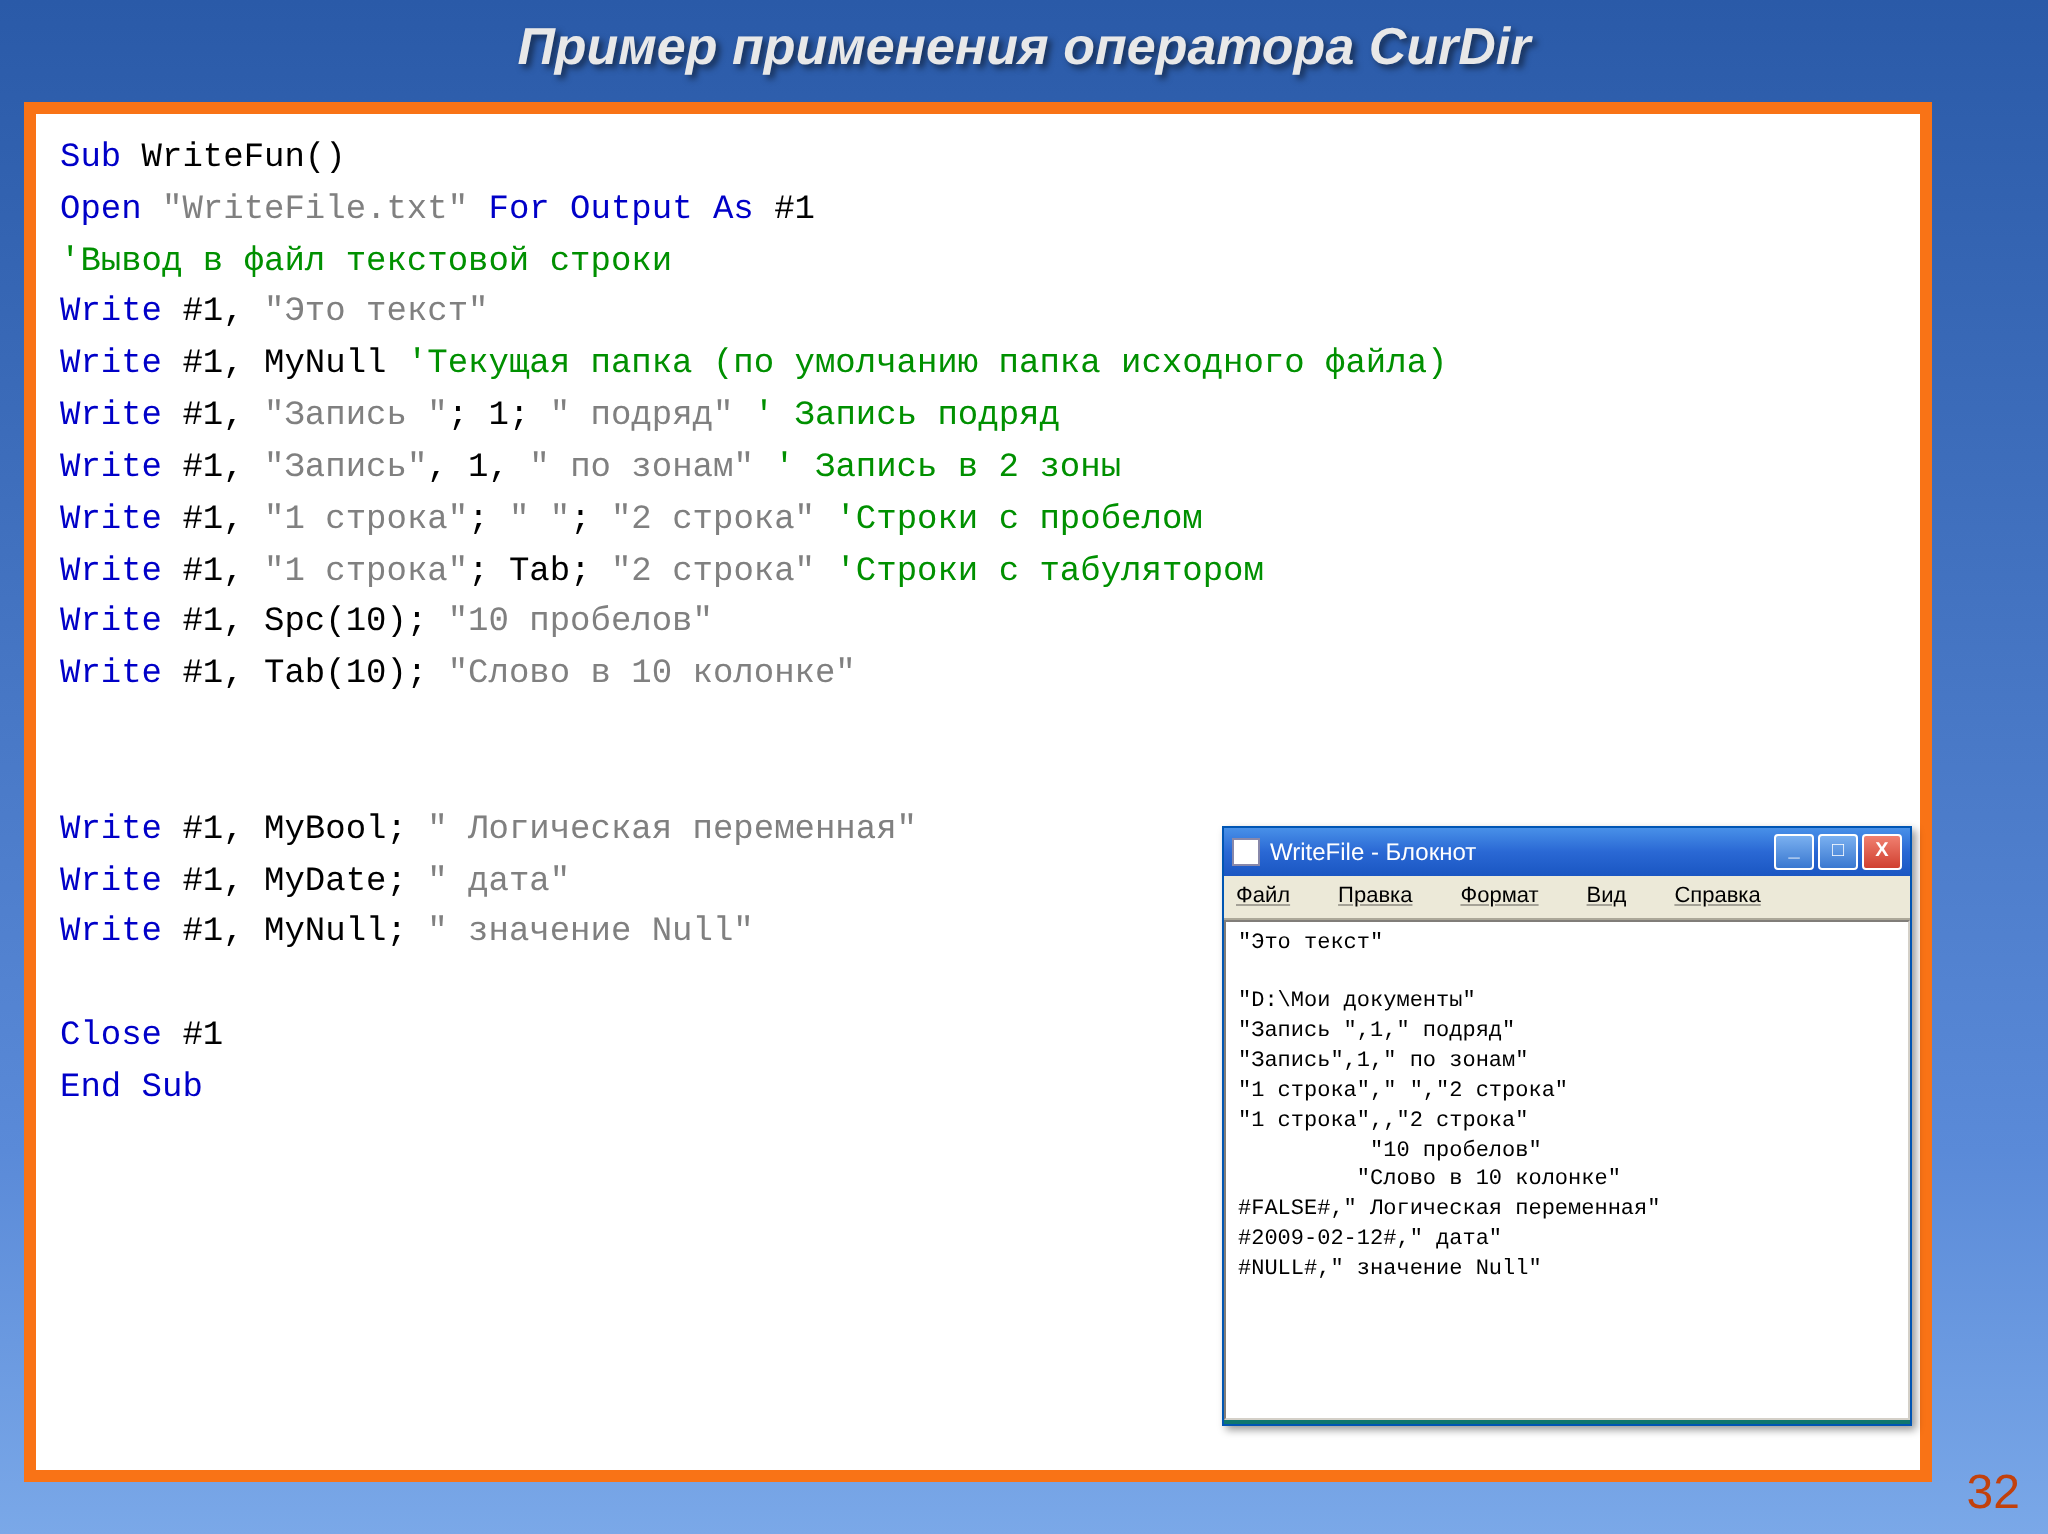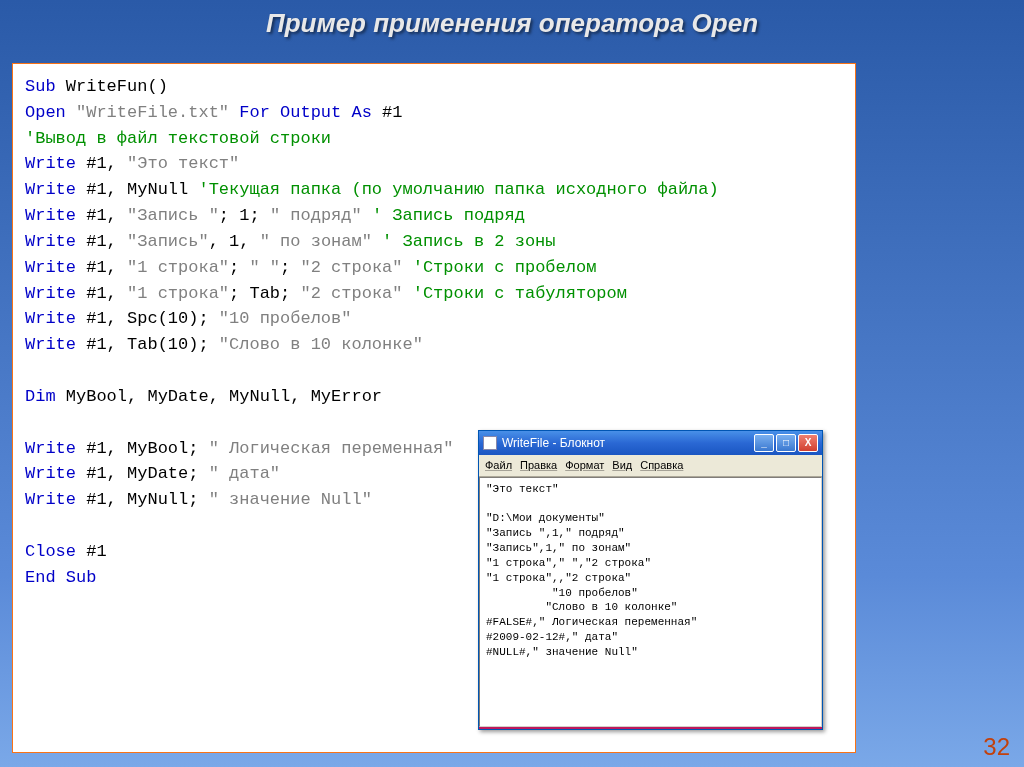--- a/index.html
+++ b/index.html
@@ -15,50 +15,50 @@
     text-align: center;
     color: #e8e8e8;
     font-size: 26px;
     font-weight: bold;
     font-style: italic;
     padding: 8px 0 12px 0;
     text-shadow: 2px 2px 3px rgba(0,0,0,0.5);
   }
   .code-box {
     background: #ffffff;
-    margin: 12px 12px;
-    width: 844px;
+    margin: 0 12px;
+    width: 954px;
     height: 690px;
     padding: 10px 12px;
     font-family: "Courier New", monospace;
     font-size: 17px;
     line-height: 1.52;
     position: relative;
-    border: 1px solid #f97316;
+    border: 6px solid #f97316;
   }
   .kw { color: #0000c8; }
   .cm { color: #009000; }
   .str { color: #808080; }
   .nm { color: #000; }
   .page-num {
     position: absolute;
     right: 14px;
     bottom: 6px;
     color: #c2410c;
     font-size: 24px;
     font-family: Arial, sans-serif;
   }
   
   .notepad {
     position: absolute;
-    right: 32px;
+    right: 4px;
     bottom: 22px;
     width: 345px;
     height: 300px;
-    background: #be185d;
+    background: #0f766e;
     border: 1px solid #0055b3;
     box-shadow: 2px 2px 4px rgba(0,0,0,0.4);
     font-family: Tahoma, Arial, sans-serif;
     font-size: 11px;
   }
   .np-titlebar {
     background: linear-gradient(180deg, #4890e8 0%, #2a68d4 50%, #1a56c2 100%);
     height: 24px;
     display: flex;
     align-items: center;
@@ -87,57 +87,56 @@
     justify-content: center;
     font-size: 10px;
     font-weight: bold;
   }
   .np-btn.close { background: linear-gradient(180deg, #f08070, #d04030); }
   .np-menu {
     background: #ece9d8;
     padding: 2px 6px;
     font-size: 11px;
     display: flex;
-    gap: 8px;
+    gap: 24px;
     border-bottom: 1px solid #aca899;
     align-items: center;
   }
   .np-menu span { text-decoration: underline; text-decoration-color: rgba(0,0,0,0.3); }
   .np-body {
     background: #fff;
     height: 250px;
     padding: 4px 6px;
     font-family: "Courier New", monospace;
     font-size: 11px;
     line-height: 1.35;
     white-space: pre;
     color: #000;
     border: 1px inset #d4d0c8;
     overflow: hidden;
   }
 </style>
 </head>
 <body>
 
-<div class="slide-title">Пример применения оператора Open</div>
+<div class="slide-title">Пример применения оператора CurDir</div>
 
 <div class="code-box">
 <div><span class="kw">Sub</span><span class="nm"> WriteFun()</span></div>
 <div><span class="kw">Open</span><span class="str"> "WriteFile.txt" </span><span class="kw">For Output As</span><span class="nm"> #1</span></div>
 <div class="cm">'Вывод в файл текстовой строки</div>
 <div><span class="kw">Write</span><span class="nm"> #1, </span><span class="str">"Это текст"</span></div>
 <div><span class="kw">Write</span><span class="nm"> #1, MyNull </span><span class="cm">'Текущая папка (по умолчанию папка исходного файла)</span></div>
 <div><span class="kw">Write</span><span class="nm"> #1, </span><span class="str">"Запись "</span><span class="nm">; 1; </span><span class="str">" подряд"</span><span>      </span><span class="cm">' Запись подряд</span></div>
 <div><span class="kw">Write</span><span class="nm"> #1, </span><span class="str">"Запись"</span><span class="nm">, 1, </span><span class="str">" по зонам"</span><span>     </span><span class="cm">' Запись в 2 зоны</span></div>
 <div><span class="kw">Write</span><span class="nm"> #1, </span><span class="str">"1 строка"</span><span class="nm">; </span><span class="str">" "</span><span class="nm">; </span><span class="str">"2 строка"</span><span>      </span><span class="cm">'Строки с пробелом</span></div>
 <div><span class="kw">Write</span><span class="nm"> #1, </span><span class="str">"1 строка"</span><span class="nm">; Tab; </span><span class="str">"2 строка"</span><span>      </span><span class="cm">'Строки с табулятором</span></div>
 <div><span class="kw">Write</span><span class="nm"> #1, Spc(10); </span><span class="str">"10 пробелов"</span></div>
 <div><span class="kw">Write</span><span class="nm"> #1, Tab(10); </span><span class="str">"Слово в 10 колонке"</span></div>
 <div>&nbsp;</div>
-<div><span class="kw">Dim</span><span class="nm"> MyBool, MyDate, MyNull, MyError</span></div>
 <div>&nbsp;</div>
 <div><span class="kw">Write</span><span class="nm"> #1, MyBool; </span><span class="str">" Логическая переменная"</span></div>
 <div><span class="kw">Write</span><span class="nm"> #1, MyDate; </span><span class="str">" дата"</span></div>
 <div><span class="kw">Write</span><span class="nm"> #1, MyNull; </span><span class="str">" значение Null"</span></div>
 <div>&nbsp;</div>
 <div><span class="kw">Close</span><span class="nm"> #1</span></div>
 <div><span class="kw">End Sub</span></div>
 
   <div class="notepad">
     <div class="np-titlebar">

